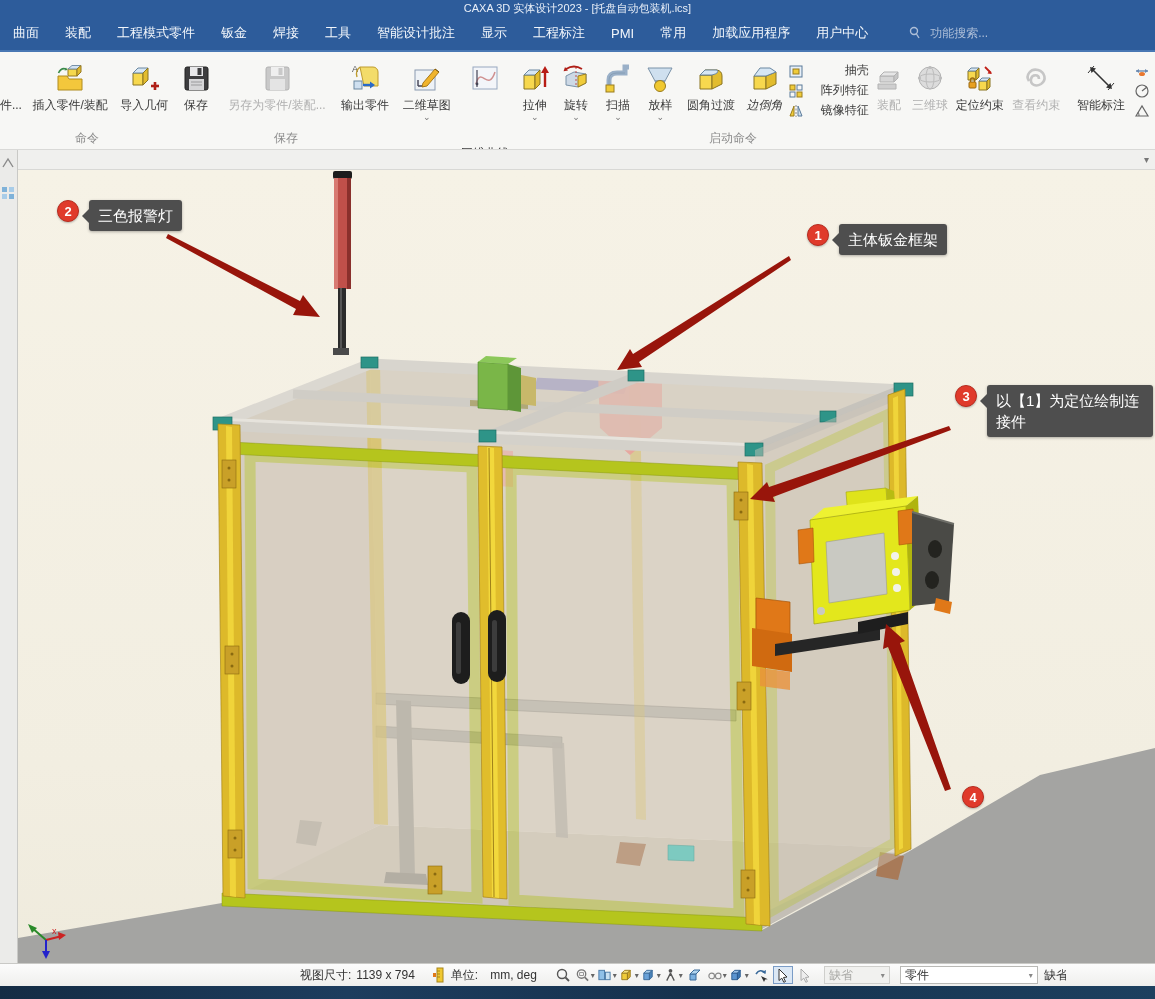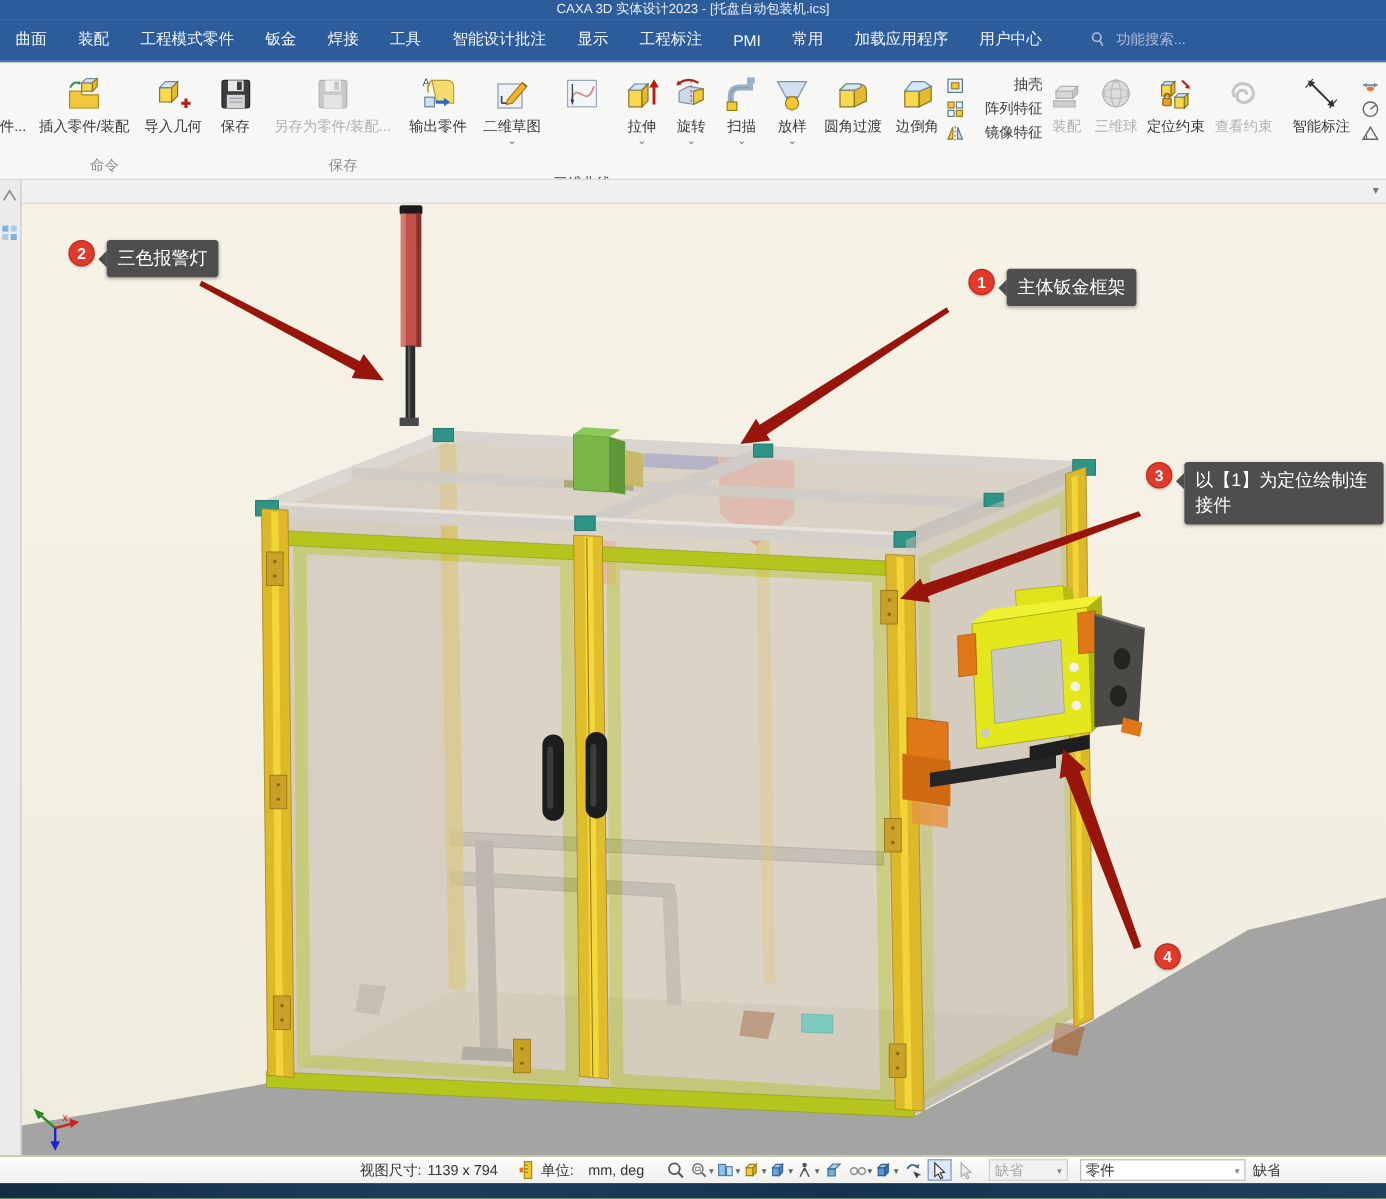--- a/index.html
+++ b/index.html
@@ -1,18 +1,18 @@
 <!DOCTYPE html>
 <html><head>
 <meta charset="utf-8">
 <style>
   * { margin:0; padding:0; box-sizing:border-box; }
   html,body { width:1155px; height:999px; overflow:hidden; }
   body { font-family:"Liberation Sans","DejaVu Sans",sans-serif; }
-  #app { position:relative; width:1155px; height:999px; background:#84cc16; overflow:hidden; }
+  #app { position:relative; width:1155px; height:999px; background:#701a75; overflow:hidden; }
 
   
   .titlebar { position:absolute; left:0; top:0; width:1155px; height:16px; background:#2d5c9b; color:#e9eff8; font-size:11px; text-align:center; line-height:16px; }
   .menubar { position:absolute; left:0; top:16px; width:1155px; height:36px; background:#2d5c9b; border-bottom:2px solid #4877b3; display:flex; align-items:center; color:#f2f6fb; font-size:13px; }
   .menubar .mitem { padding:0 13px; height:100%; display:flex; align-items:center; cursor:default; }
   .msearch { display:flex; align-items:flex-start; margin-left:26px; color:#aebfd8; font-size:12px; gap:7px; }
 
   
   .ribbon { position:absolute; left:0; top:52px; width:1155px; height:98px; background:#f7f7f5; border-bottom:1px solid #d9d9d7; display:flex; align-items:stretch; overflow:hidden; }
   .rgroup { position:relative; display:flex; align-items:flex-start; padding-top:4px; }
@@ -244,21 +244,21 @@
       <div class="rbtn" style="width:62px;">
         <span class="ric">
           <svg class="i28" viewBox="0 0 30 30">
               <path d="M4 12 L4 26 L16 26 L16 12 Z" fill="#f7d84e" stroke="#8a7520"></path>
               <path d="M4 12 L9 7 L21 7 Q26 8 26 13 L26 21 L16 26 L16 12 Z" fill="#e2bc2e" stroke="#8a7520"></path>
               <path d="M4 12 L9 7 L21 7 Q24 10 16 12 Z" fill="#d6e6f4" stroke="#6a87a0"></path>
             </svg>
         </span>
         <span class="rlbl">圆角过渡</span>
       </div>
-      <div class="rbtn" style="width:50px;">
+      <div class="rbtn" style="width:50px;font-style:italic;">
         <span class="ric">
           <svg class="i28" viewBox="0 0 30 30">
               <path d="M4 13 L4 26 L16 26 L16 13 Z" fill="#f7d84e" stroke="#8a7520"></path>
               <path d="M16 13 L26 9 L26 21 L16 26 Z" fill="#e2bc2e" stroke="#8a7520"></path>
               <path d="M4 13 L10 5 L20 5 L26 9 L16 13 Z" fill="#d6e6f4" stroke="#6a87a0"></path>
             </svg>
         </span>
         <span class="rlbl">边倒角</span>
       </div>
 
@@ -331,20 +331,21 @@
         <span class="rlbl">定位约束</span>
       </div>
       <div class="rbtn disabled" style="width:58px;">
         <span class="ric">
           <svg class="i28" viewBox="0 0 30 30">
               <path d="M8 18 C4 12, 10 5, 17 7 C24 9, 26 17, 20 21 C15 24, 9 22, 10 16 C11 11, 18 11, 18 16" fill="none" stroke="#c6c6c6" stroke-width="2.6"></path>
             </svg>
         </span>
         <span class="rlbl">查看约束</span>
       </div>
+      <div class="glabel">启动命令</div>
     </div>
 
     <div class="gsep"></div>
 
     <div class="rgroup" style="flex:1;">
       <div class="rbtn" style="width:66px;">
         <span class="ric">
           <svg class="i28" viewBox="0 0 30 30">
               <line x1="6" y1="6" x2="24" y2="24" stroke="#333" stroke-width="1.6"></line>
               <path d="M4 4 l6 1.5 -4.5 4.5 z" fill="#333"></path>

